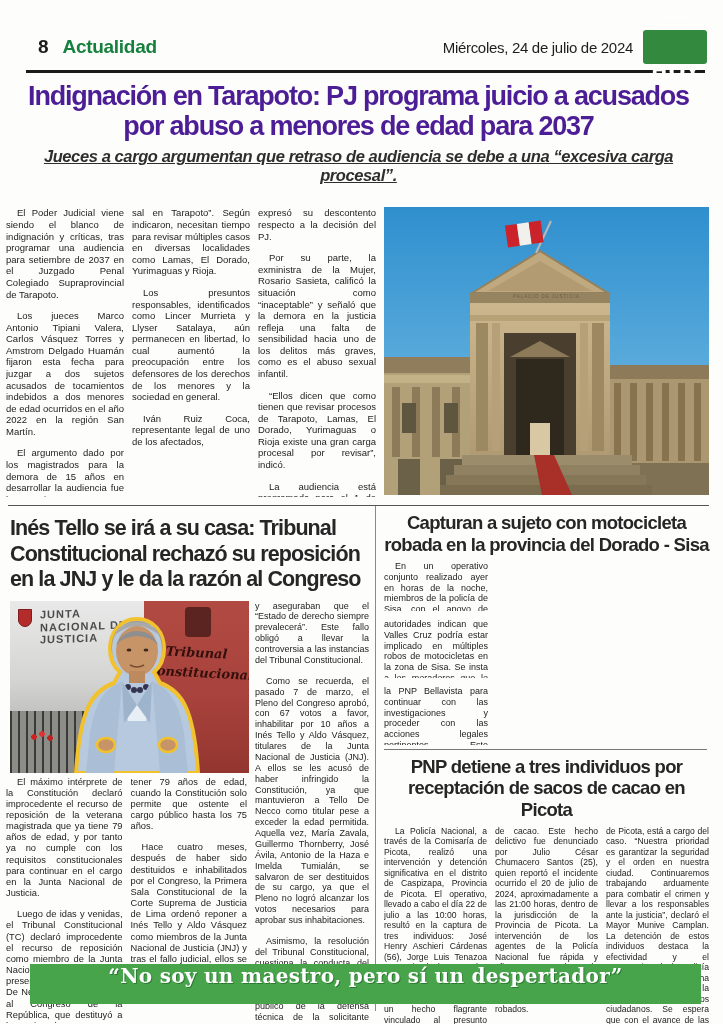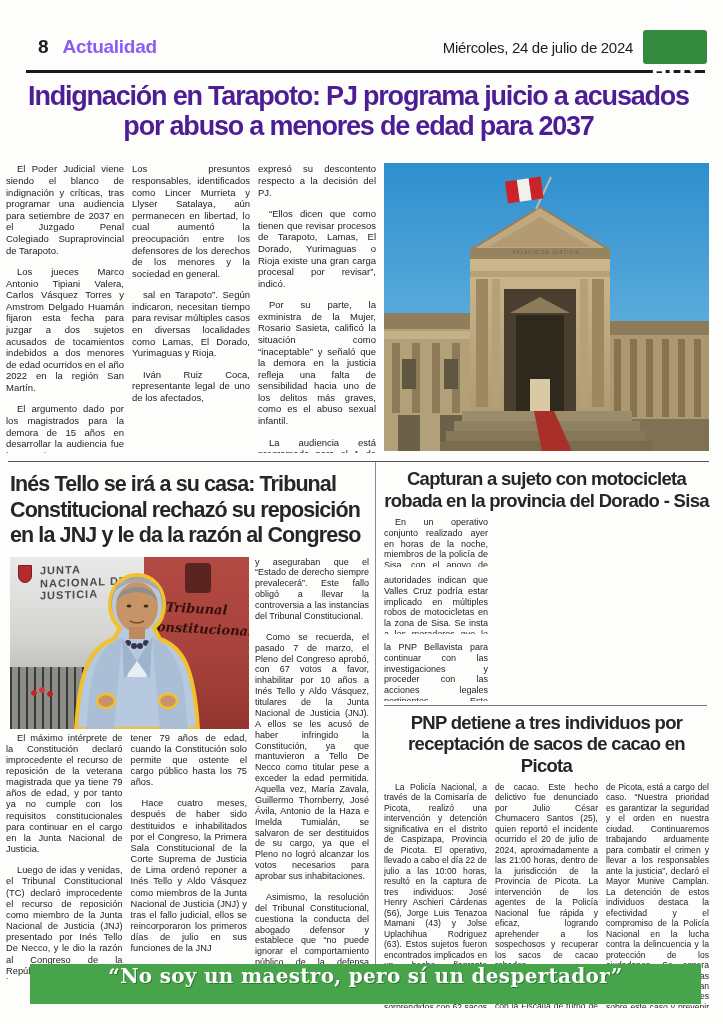--- a/index.html
+++ b/index.html
@@ -3,21 +3,21 @@
 <meta charset="utf-8">
 <style>
   * { box-sizing: border-box; margin: 0; padding: 0; }
   html,body { width:723px; height:1024px; background:#fdfdfc; overflow:hidden;
     font-family:"Liberation Sans", sans-serif; color:#222; }
   .page { width:723px; height:1024px; position:relative; padding:0 10px 0 4px; }
 
   
   .masthead { display:flex; align-items:center; padding:30px 6px 4px 34px; }
   .pageno { font-size:19px; font-weight:bold; color:#1c1c1c; margin-right:14px; }
-  .section { font-size:19px; font-weight:bold; color:#8b5cf6; letter-spacing:-0.3px; }
+  .section { font-size:19px; font-weight:bold; color:#15803d; letter-spacing:-0.3px; }
   .spacer { flex:1; }
   .dateline { font-size:15px; color:#1e1e1e; letter-spacing:-0.3px; margin-right:10px; }
   .logo { background:#338a3e; color:#fff; width:64px; height:34px; border-radius:3px;
     display:flex; flex-direction:column; align-items:center; justify-content:center; line-height:1;gap:40px; }
   .logo .logo-top { font-size:8px; font-weight:bold; font-family:"DejaVu Serif",serif; letter-spacing:0.5px; }
   .logo .logo-main { font-size:19px; font-weight:bold; font-family:"DejaVu Serif",serif; letter-spacing:0.5px; margin-top:1px; }
   .toprule { border-top:3px solid #1a1a1a; margin:2px 8px 0 22px; }
 
   
   .lead-headline { text-align:center; font-weight:bold; font-size:27px; letter-spacing:-1.2px;
@@ -96,36 +96,37 @@
     <span class="spacer"></span>
     <span class="dateline">Miércoles, 24 de julio de 2024</span>
     <span class="logo">
       <span class="logo-top">Diario</span>
       <span class="logo-main">HOY</span>
     </span>
   </div>
   <div class="toprule"></div>
 
   <h1 class="lead-headline">Indignación en Tarapoto: PJ programa juicio a acusados por abuso a menores de edad para 2037</h1>
+  <div class="lead-subhead">Jueces a cargo argumentan que retraso de audiencia se debe a una “excesiva carga procesal”.</div>
 
   <div class="lead-body">
     <div class="col cols">
         <p>El Poder Judicial viene siendo el blanco de indignación y críticas, tras programar una audiencia para setiembre de 2037 en el Juzgado Penal Colegiado Supraprovincial de Tarapoto.</p>
         <p>Los jueces Marco Antonio Tipiani Valera, Carlos Vásquez Torres y Amstrom Delgado Huamán fijaron esta fecha para juzgar a dos sujetos acusados de tocamientos indebidos a dos menores de edad ocurridos en el año 2022 en la región San Martín.</p>
         <p>El argumento dado por los magistrados para la demora de 15 años en desarrollar la audiencia fue la “excesiva carga proce-</p>
       </div>
     <div class="col cols" data-cont="">
+        <p>sal en Tarapoto”. Según indicaron, necesitan tiempo para revisar múltiples casos en diversas localidades como Lamas, El Dorado, Yurimaguas y Rioja.</p>
         <p>Los presuntos responsables, identificados como Lincer Murrieta y Llyser Satalaya, aún permanecen en libertad, lo cual aumentó la preocupación entre los defensores de los derechos de los menores y la sociedad en general.</p>
-        <p>sal en Tarapoto”. Según indicaron, necesitan tiempo para revisar múltiples casos en diversas localidades como Lamas, El Dorado, Yurimaguas y Rioja.</p>
         <p>Iván Ruiz Coca, representante legal de uno de los afectados,</p>
       </div>
     <div class="col cols" data-cont="">
         <p>expresó su descontento respecto a la decisión del PJ.</p>
+        <p>Por su parte, la exministra de la Mujer, Rosario Sasieta, calificó la situación como “inaceptable” y señaló que la demora en la justicia refleja una falta de sensibilidad hacia uno de los delitos más graves, como es el abuso sexual infantil.</p>
         <p>“Ellos dicen que como tienen que revisar procesos de Tarapoto, Lamas, El Dorado, Yurimaguas o Rioja existe una gran carga procesal por revisar”, indicó.</p>
-        <p>Por su parte, la exministra de la Mujer, Rosario Sasieta, calificó la situación como “inaceptable” y señaló que la demora en la justicia refleja una falta de sensibilidad hacia uno de los delitos más graves, como es el abuso sexual infantil.</p>
         <p>La audiencia está programada para el 1 de setiembre del 2037 a las 3:30 de la tarde, un plazo considerado como “excesivo” dada la gravedad de los hechos denunciados.</p>
       </div>
 
     <div class="lead-photo">
       <svg width="325" height="288" viewBox="0 0 325 288">
         <defs>
           <linearGradient id="sky" x1="0" y1="0" x2="0" y2="1">
             <stop offset="0" stop-color="#2f8fce"></stop>
               <stop offset="1" stop-color="#7bc1e6"></stop>
           </linearGradient>

